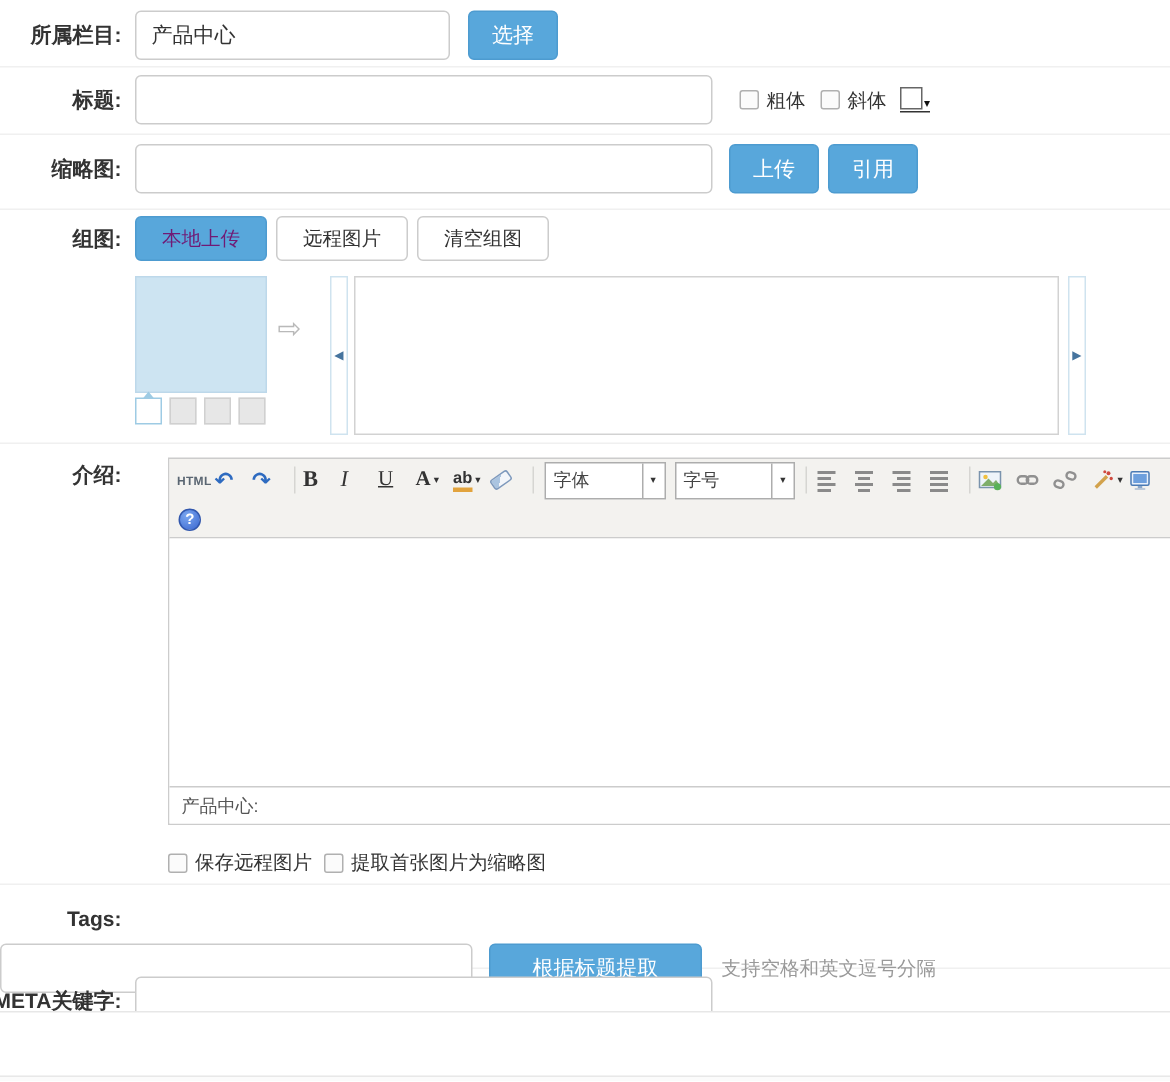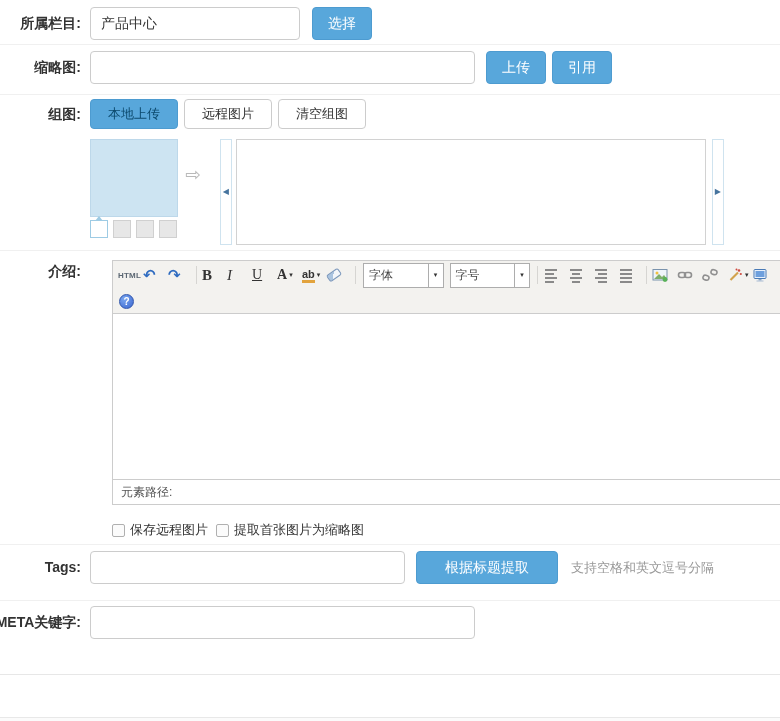--- a/index.html
+++ b/index.html
@@ -28,40 +28,40 @@
   .btn-blue { background: #58a7db; border: 1px solid #4d9bd0; color: #fff; }
   .btn-white { background: #fff; border: 1px solid #ccc; color: #333; }
   
   .r1 { height: 45px; padding-top: 7px; }
   .r2 { height: 45px; padding-top: 5px; }
   .r3 { height: 50px; padding-top: 6px; }
   .r4 { height: 156px; padding-top: 4px; }
   .r4 .row-label { line-height: 30px; }
   .r5 { height: 294px; padding-top: 9px; gap: 22px; }
   .r5 .row-label { line-height: 22px; }
-  .r6 { height: 56px; padding-top: 6px; }
+  .r6 { height: 56px; padding-top: 6px; flex-direction: column; }
   .r7 { padding-top: 5px; border-bottom: none; }
   .r7 .row-label { position: relative; }
   .r7 .row-label span { position: absolute; right: 9px; top: 0; white-space: nowrap; }
   
   .cb {
     width: 13px; height: 13px; border: 1px solid #b0b0b0; background: #fbfbfb;
     border-radius: 2px; display: inline-block; margin-right: 5px; flex: none; cursor: pointer;
   }
   .chk-item { display: inline-flex; align-items: center; font-size: 13px; font-weight: normal; color: #333; }
   
   .colorpick { display: inline-flex; align-items: flex-end; margin-left: 9px; border-bottom: 1px solid #333; padding-bottom: 1px; cursor: pointer; }
   .colorbox { width: 15px; height: 15px; border: 1px solid #666; background: #fff; }
   .colorcaret { font-size: 8px; color: #111; line-height: 8px; margin-left: 1px; }
   
   .tab {
     display: inline-flex; align-items: center; height: 30px; padding: 0 17px;
     border-radius: 4px; font-size: 13px; margin-right: 6px; cursor: pointer;
   }
-  .tab.active { background: #58a7db; border: 1px solid #4d9bd0; color: #0c4a6e; }
+  .tab.active { background: #58a7db; border: 1px solid #4d9bd0; color: #701a75; }
   .tab.plain { background: #fff; border: 1px solid #ccc; color: #333; }
   .upload-zone { display: flex; align-items: flex-start; margin-top: 10px; }
   .preview-square { width: 88px; height: 78px; background: #cde4f2; border: 1px solid #bdd8ea; cursor: pointer; }
   .mini-row { display: flex; margin-top: 3px; }
   .mini { width: 18px; height: 18px; background: #e7e7e7; border: 1px solid #d0d0d0; margin-right: 5px; cursor: pointer; position: relative; }
   .mini.selected { background: #fff; border: 1px solid #9ecbe4; }
   .mini.selected::before {
     content: ""; position: absolute; top: -5px; left: 4px;
     border-left: 4px solid transparent; border-right: 4px solid transparent;
     border-bottom: 5px solid #9ecbe4;
@@ -136,20 +136,38 @@
 <div class="page">
 
   <div class="form-row r1">
     <div class="row-label">所属栏目:</div>
     <div class="row-content">
       <input class="text-input w210" type="text" value="产品中心" style="">
       <button class="btn btn-blue" style="margin-left:12px;padding:0 15px;">选择</button>
     </div>
   </div>
 
+  <div class="form-row r2">
+    <div class="row-label">标题:</div>
+    <div class="row-content">
+      <input class="text-input w385" type="text" value="" style="">
+      <span class="chk-item" style="margin-left:18px;">
+        <span class="cb"></span>
+        <span>粗体</span>
+      </span>
+      <span class="chk-item" style="margin-left:10px;">
+        <span class="cb"></span>
+        <span>斜体</span>
+      </span>
+      <span class="colorpick">
+        <span class="colorbox"></span>
+        <span class="colorcaret">▾</span>
+      </span>
+    </div>
+  </div>
 
   <div class="form-row r3">
     <div class="row-label">缩略图:</div>
     <div class="row-content">
       <input class="text-input w385" type="text" value="" style="">
       <button class="btn btn-blue" style="margin-left:11px;padding:0 15px;">上传</button>
       <button class="btn btn-blue" style="margin-left:6px;padding:0 15px;">引用</button>
     </div>
   </div>
 
@@ -311,21 +329,21 @@
               </svg>
           </span>
         </div>
         <div class="toolbar second">
           <span class="help">
               <span>?</span>
             </span>
         </div>
         <div class="content-area"></div>
         <div class="pathbar">
-          <span>元素路径:</span>
+          <span>产品中心:</span>
         </div>
       </div>
       <div class="options-row">
         <span class="chk-item">
           <span class="cb"></span>
           <span>保存远程图片</span>
         </span>
         <span class="chk-item">
           <span class="cb"></span>
           <span>提取首张图片为缩略图</span>

